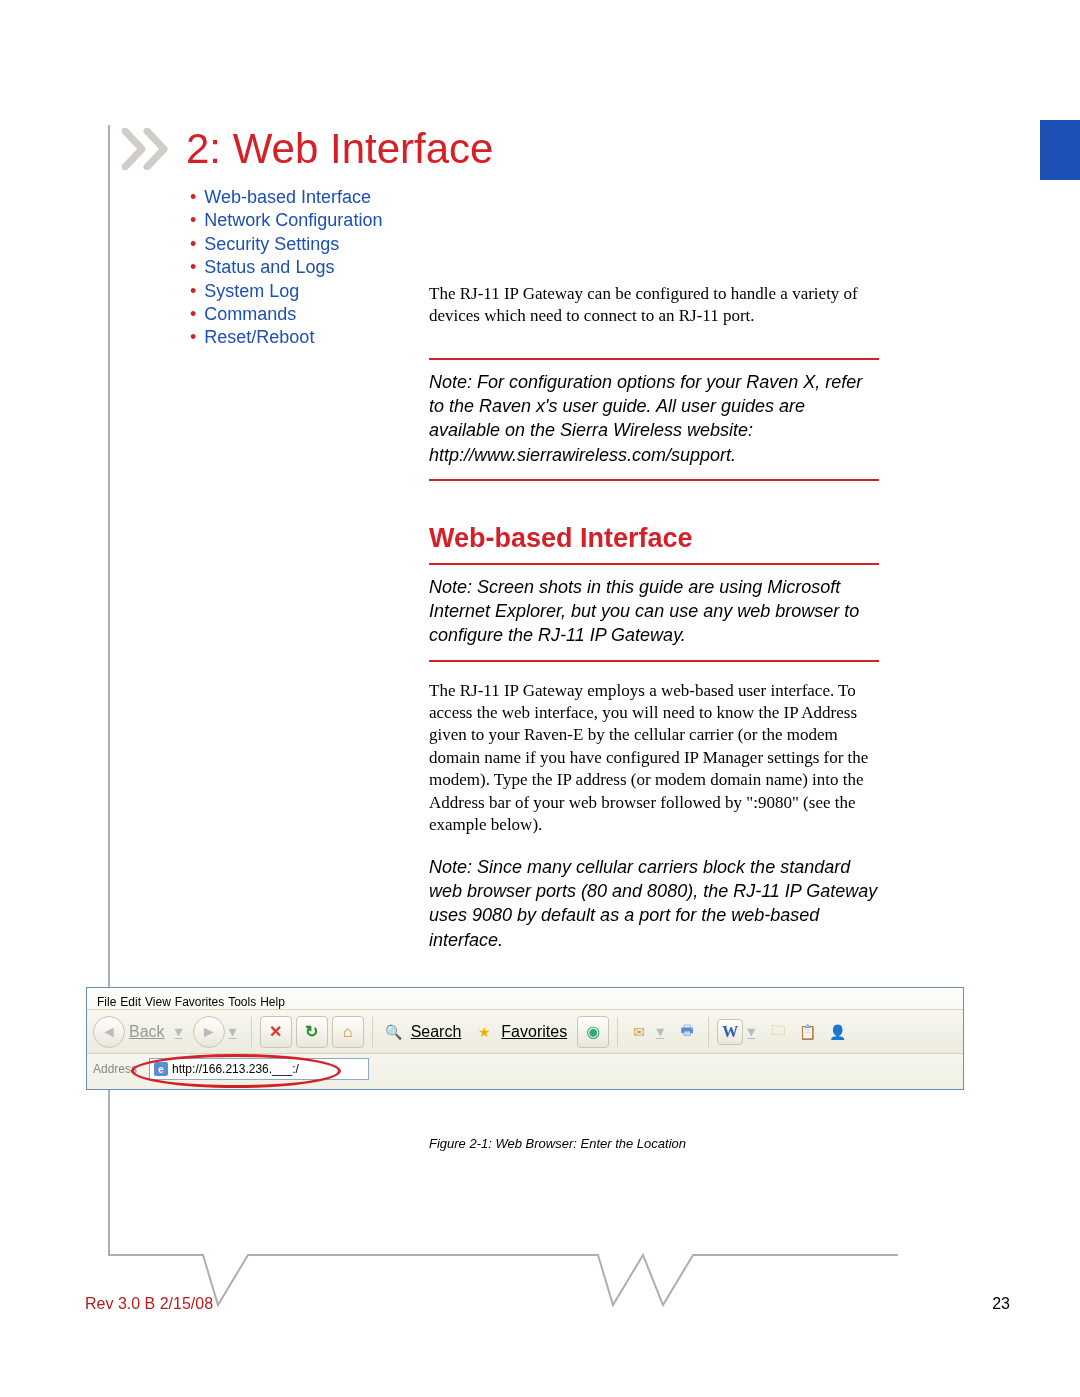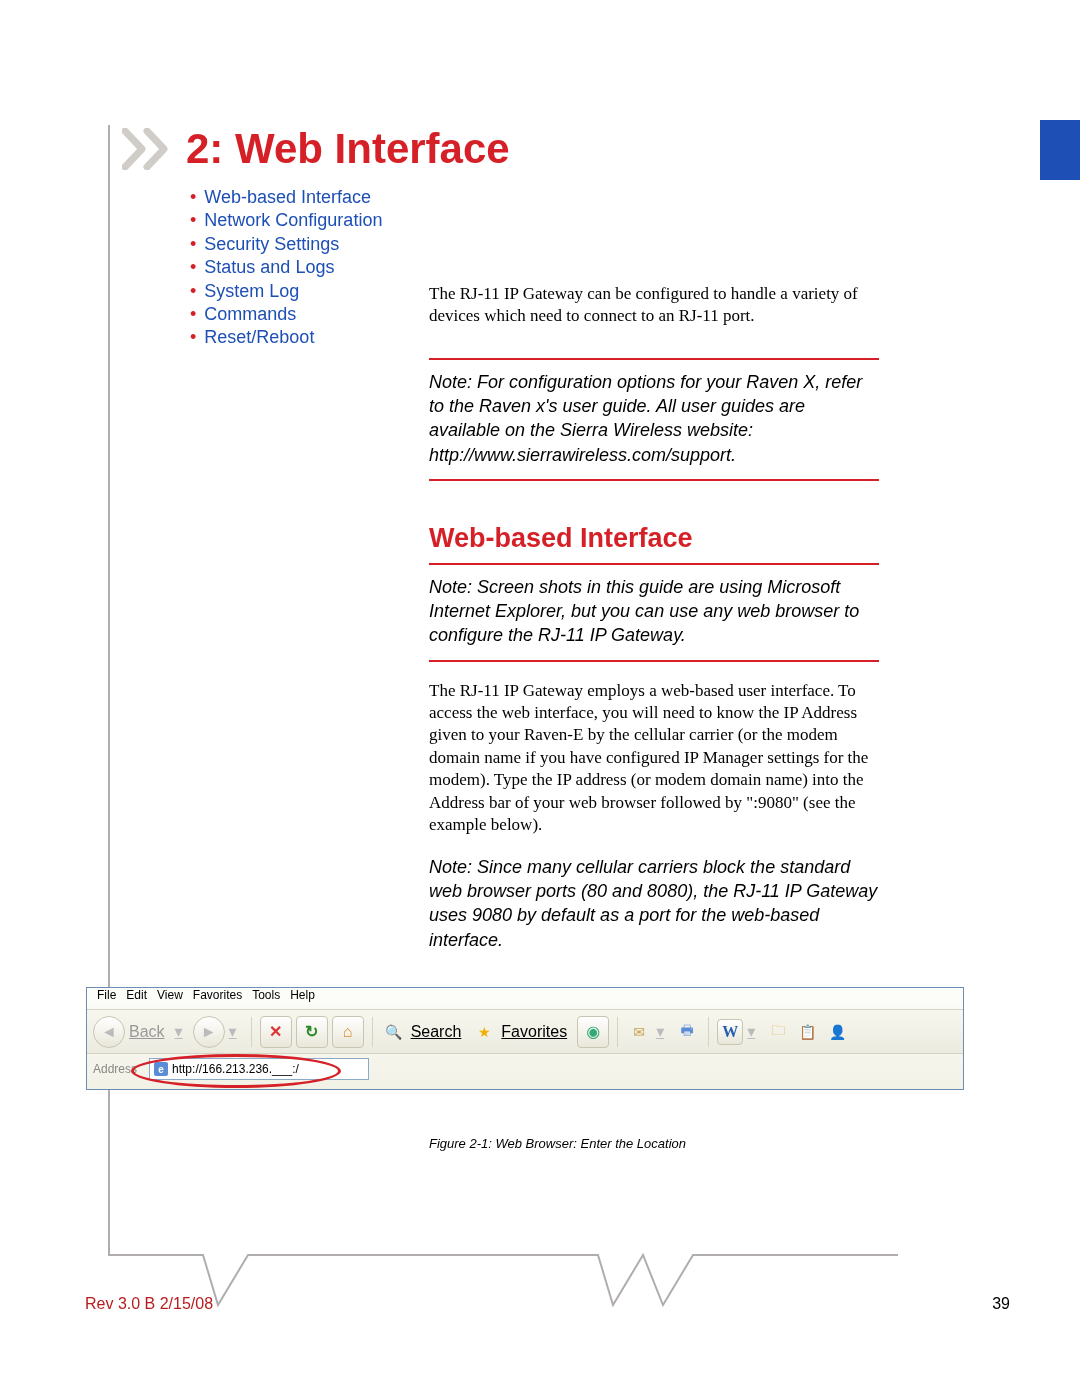--- a/index.html
+++ b/index.html
@@ -6,38 +6,38 @@
   html, body { width: 1080px; height: 1397px; background: #fff; font-family: "Helvetica Neue", Arial, sans-serif; color: #000; }
   .page { position: relative; width: 1080px; height: 1397px; }
   
   .tab-mark { position: absolute; top: 120px; right: 0; width: 40px; height: 60px; background: #1d4fb4; }
   
   .vline { position: absolute; left: 108px; top: 125px; width: 2px; height: 1130px; background: #b1adae; }
   
   .chapter-title { position: absolute; left: 128px; top: 125px; display: flex; align-items: center; }
   .chevrons { display: flex; margin-right: 10px; margin-left:-6px; }
   .chevrons svg { display: block; }
-  .chapter-title h1 { font-size: 42px; font-weight: 700; color: #d62027; font-family: "Helvetica Neue", Arial, sans-serif; letter-spacing: 0px; }
+  .chapter-title h1 { font-size: 42px; font-weight: 400; color: #d62027; font-family: "Helvetica Neue", Arial, sans-serif; letter-spacing: 0px; }
   
   .toc { position: absolute; left: 190px; top: 186px; font-size: 18px; line-height: 1.3; color: #1d4fb4; font-family: "Helvetica Neue", Arial, sans-serif; }
   .toc .row { display:flex; align-items:flex-start; }
   .toc .dot { color: #d62027; font-size: 18px; margin-right: 8px; line-height: 1.3; }
   .toc a { color: #1d4fb4; text-decoration: none; }
   
   .col { position: absolute; left: 429px; top: 283px; width: 450px; font-family: Georgia, "Times New Roman", serif; font-size: 17px; line-height: 1.32; }
   .para { margin-bottom: 18px; }
   .hr-long { border: 0; border-top: 2px solid #d62027; margin: 30px 0 10px 0; }
   .hr-long.bottom { margin: 12px 0 18px 0; }
   .note { font-family: "Helvetica Neue", Arial, sans-serif; font-style: italic; font-size: 18px; line-height: 1.35; }
   .section-h { font-family: "Helvetica Neue", Arial, sans-serif; font-weight: 700; color: #d62027; font-size: 27px; margin: 40px 0 4px 0; }
   
   .figure-wrap { position: absolute; left: 86px; top: 987px; width: 878px; }
   .caption { position:absolute; left: 429px; top: 1136px; font-family: "Helvetica Neue", Arial, sans-serif; font-style: italic; font-size: 13px; }
   .ie-frame { width: 878px; height: 103px; border: 1px solid #6b8db5; background: linear-gradient(#fdfdfa,#f2f1e6); font-family: Tahoma, Arial, sans-serif; font-size: 12px; color:#000; position:relative; overflow:hidden; }
-  .ie-menu { height: 22px; display:flex; align-items:flex-start; gap: 10px; padding: 0 10px; border-bottom: 1px solid #d6d3c0; }
+  .ie-menu { height: 22px; display:flex; align-items:flex-end; gap: 4px; padding: 0 10px; border-bottom: 1px solid #d6d3c0; }
   .ie-menu span { cursor:default; }
   .ie-tool { height: 44px; display:flex; align-items:center; padding: 0 6px; border-bottom: 1px solid #d6d3c0; gap:4px; background: linear-gradient(#f8f7ee,#ecebe0); }
   .ie-btn { width:32px; height:32px; border:1px solid #c8c5b3; border-radius:4px; background: linear-gradient(#fff,#e9e7d9); display:flex; align-items:center; justify-content:center; font-size:16px; color:#4a7; }
   .ie-btn.grey { color:#bbb; }
   .ie-btn.round { border-radius:50%; }
   .ie-sep { width:1px; height:30px; background:#d6d3c0; margin:0 4px; }
   .ie-txt { font-size:16px; color:#999; margin-right:6px;text-decoration:underline; }
   .ie-small { width:26px; height:26px; display:flex; align-items:center; justify-content:center; font-size:14px; }
   .ie-addr { height: 30px; display:flex; align-items:center; padding: 0 6px; gap:12px; }
   .ie-addr-label { color:#888; font-size:12px; }
@@ -175,15 +175,15 @@
     <div class="red-oval"></div>
   </div>
 </div>
 <div class="caption">Figure 2-1:  Web Browser: Enter the Location</div>
 
 <svg class="squiggle" viewBox="0 0 790 70" preserveAspectRatio="none">
   <path d="M 0 10 L 95 10 L 110 60 L 140 10 L 490 10 L 505 60 L 535 10 L 555 60 L 585 10 L 790 10" fill="none" stroke="#b1adae" stroke-width="2"></path>
 </svg>
 
 <div class="footer-left">Rev 3.0 B  2/15/08</div>
-<div class="footer-right">39</div>
+<div class="footer-right">23</div>
 
 </div>
 
 </body></html>

